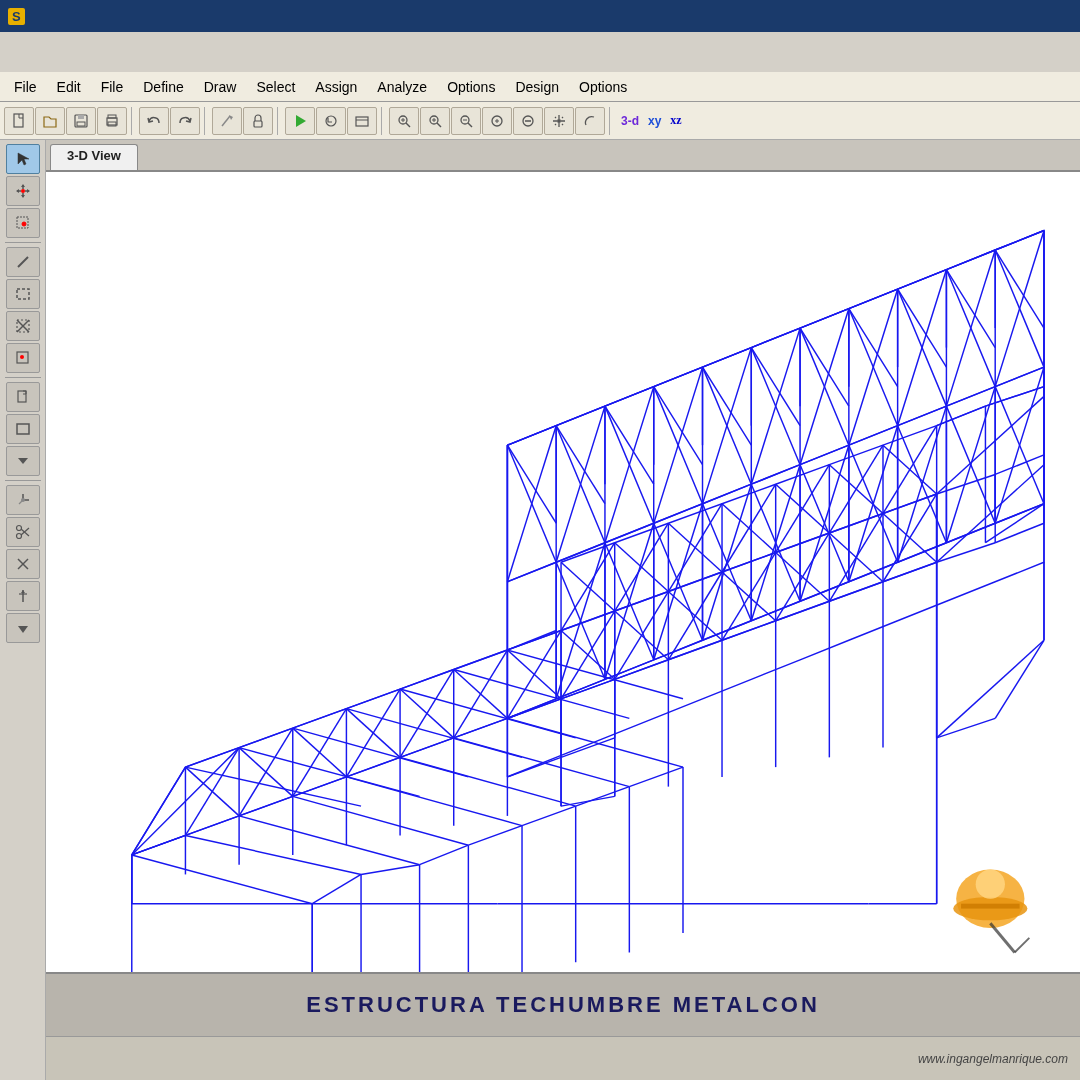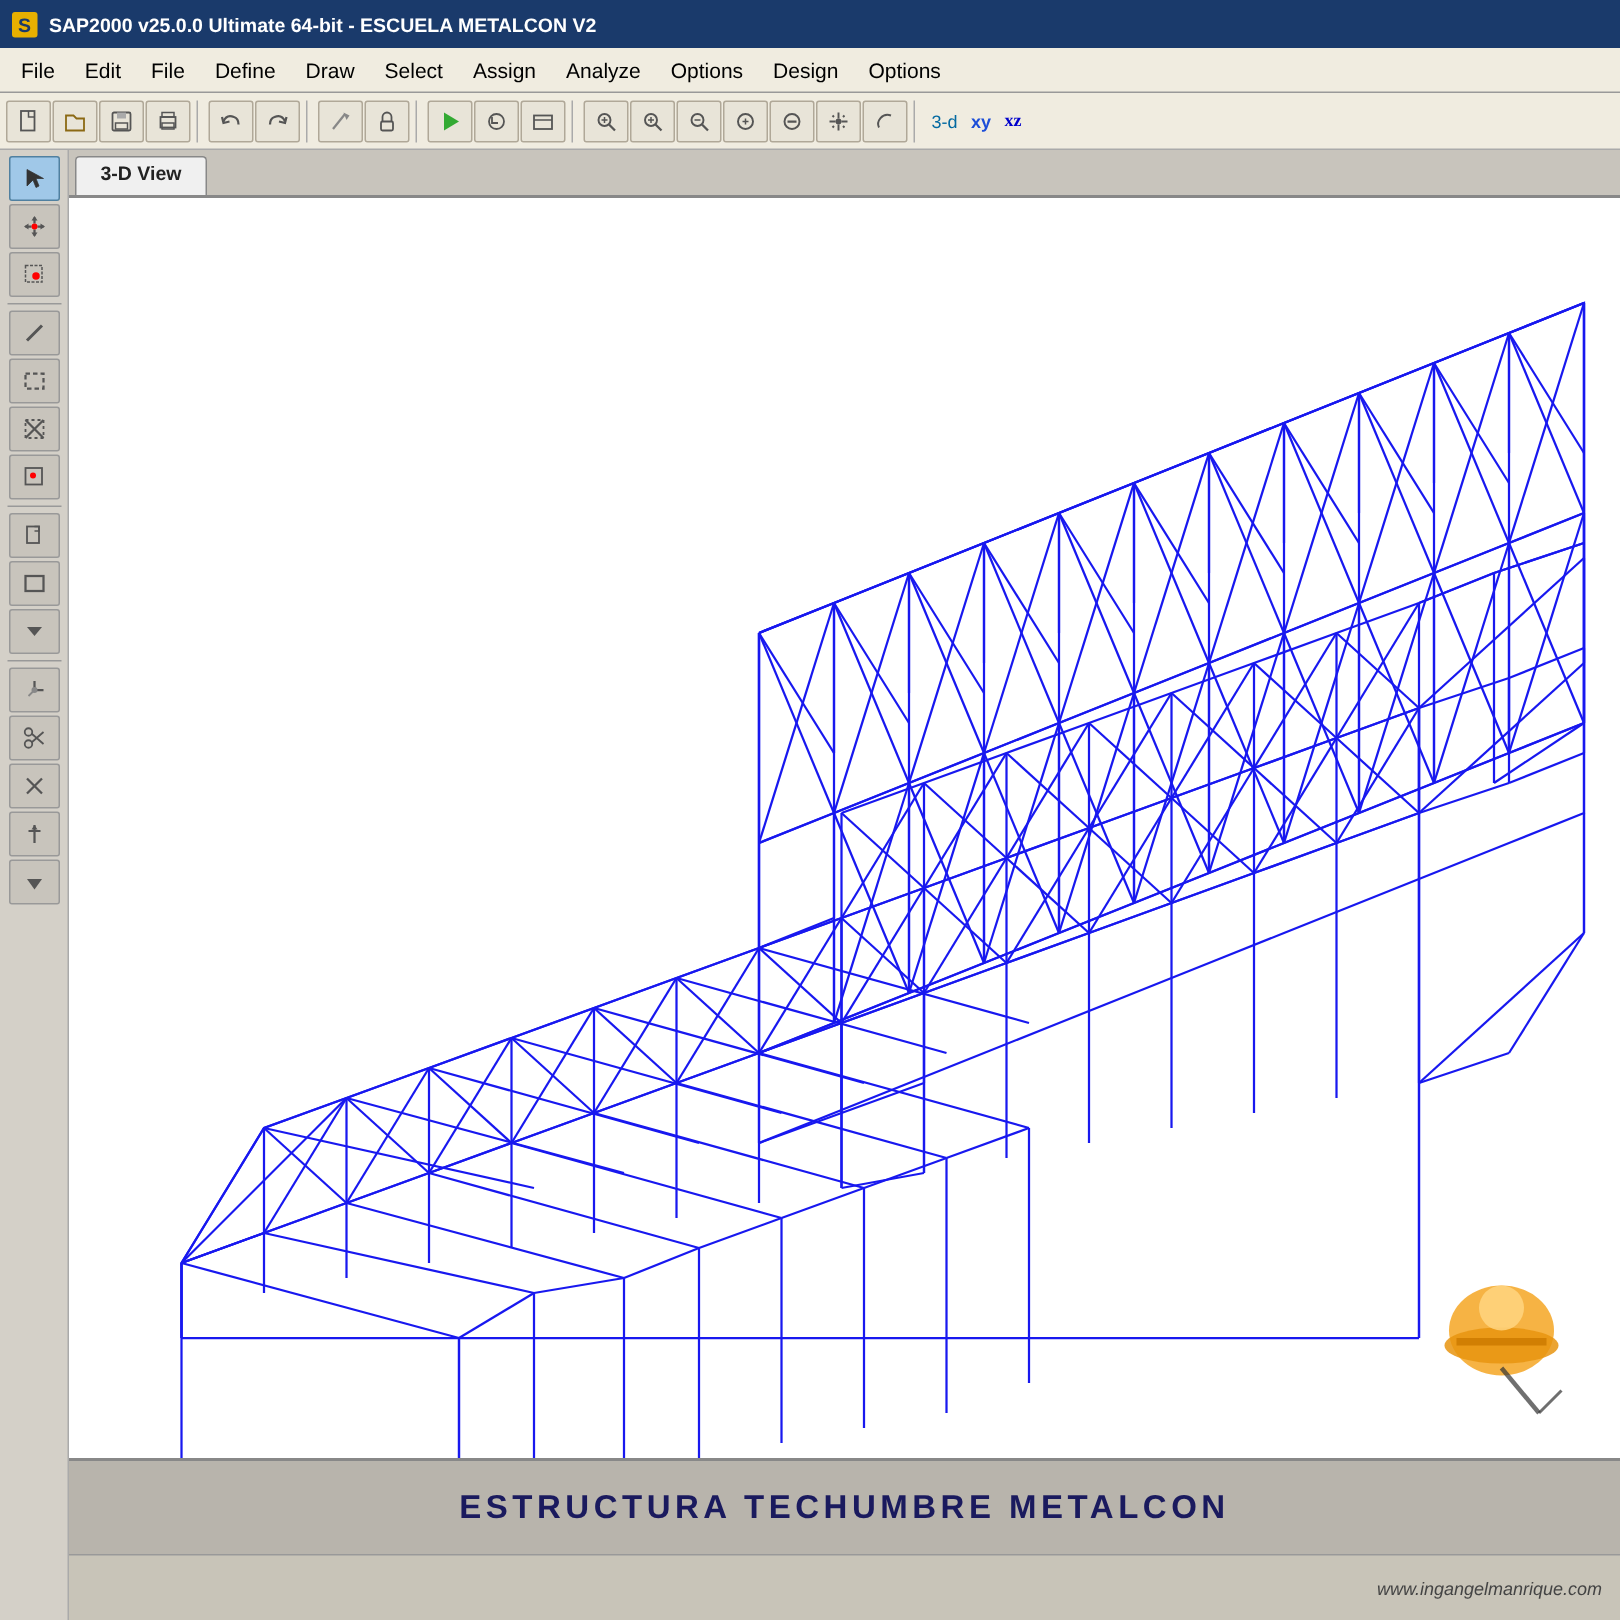--- a/index.html
+++ b/index.html
@@ -37,20 +37,21 @@
 
     
     #menu-bar {
       background: #f0ece0;
       display: flex;
       align-items: center;
       padding: 0 4px;
       height: 30px;
       border-bottom: 1px solid #999;
       flex-shrink: 0;
+      margin-top: 40px;
     }
     .menu-item {
       padding: 4px 10px;
       font-size: 14px;
       color: #000;
       cursor: pointer;
       font-family: 'Segoe UI', Arial, sans-serif;
     }
 
     
@@ -79,23 +80,23 @@
       flex-shrink: 0;
     }
     .tb-sep {
       width: 4px;
       height: 28px;
       border-left: 1px solid #aaa;
       margin: 0 3px;
     }
     .tb-text {
       font-size: 13px;
-      font-weight: 400;
+      font-weight: 700;
       padding: 0 5px;
-      color: #0369a1;
+      color: #6d28d9;
     }
 
     
     #main-area {
       display: flex;
       flex: 1;
       overflow: hidden;
     }
 
     
@@ -216,21 +217,20 @@
       font-size: 12px;
       color: #444;
       font-style: italic;
     }
   </style>
 </head>
 <body>
 
 <div id="title-bar">
   <span class="sap-logo">S</span>
-  <span>SAP2000 v25.0.0 Ultimate 64-bit - ESCUELA METALCON V2</span>
 </div>
 
 <div id="menu-bar">
   <span class="menu-item">File</span>
   <span class="menu-item">Edit</span>
   <span class="menu-item">File</span>
   <span class="menu-item">Define</span>
   <span class="menu-item">Draw</span>
   <span class="menu-item">Select</span>
   <span class="menu-item">Assign</span>

